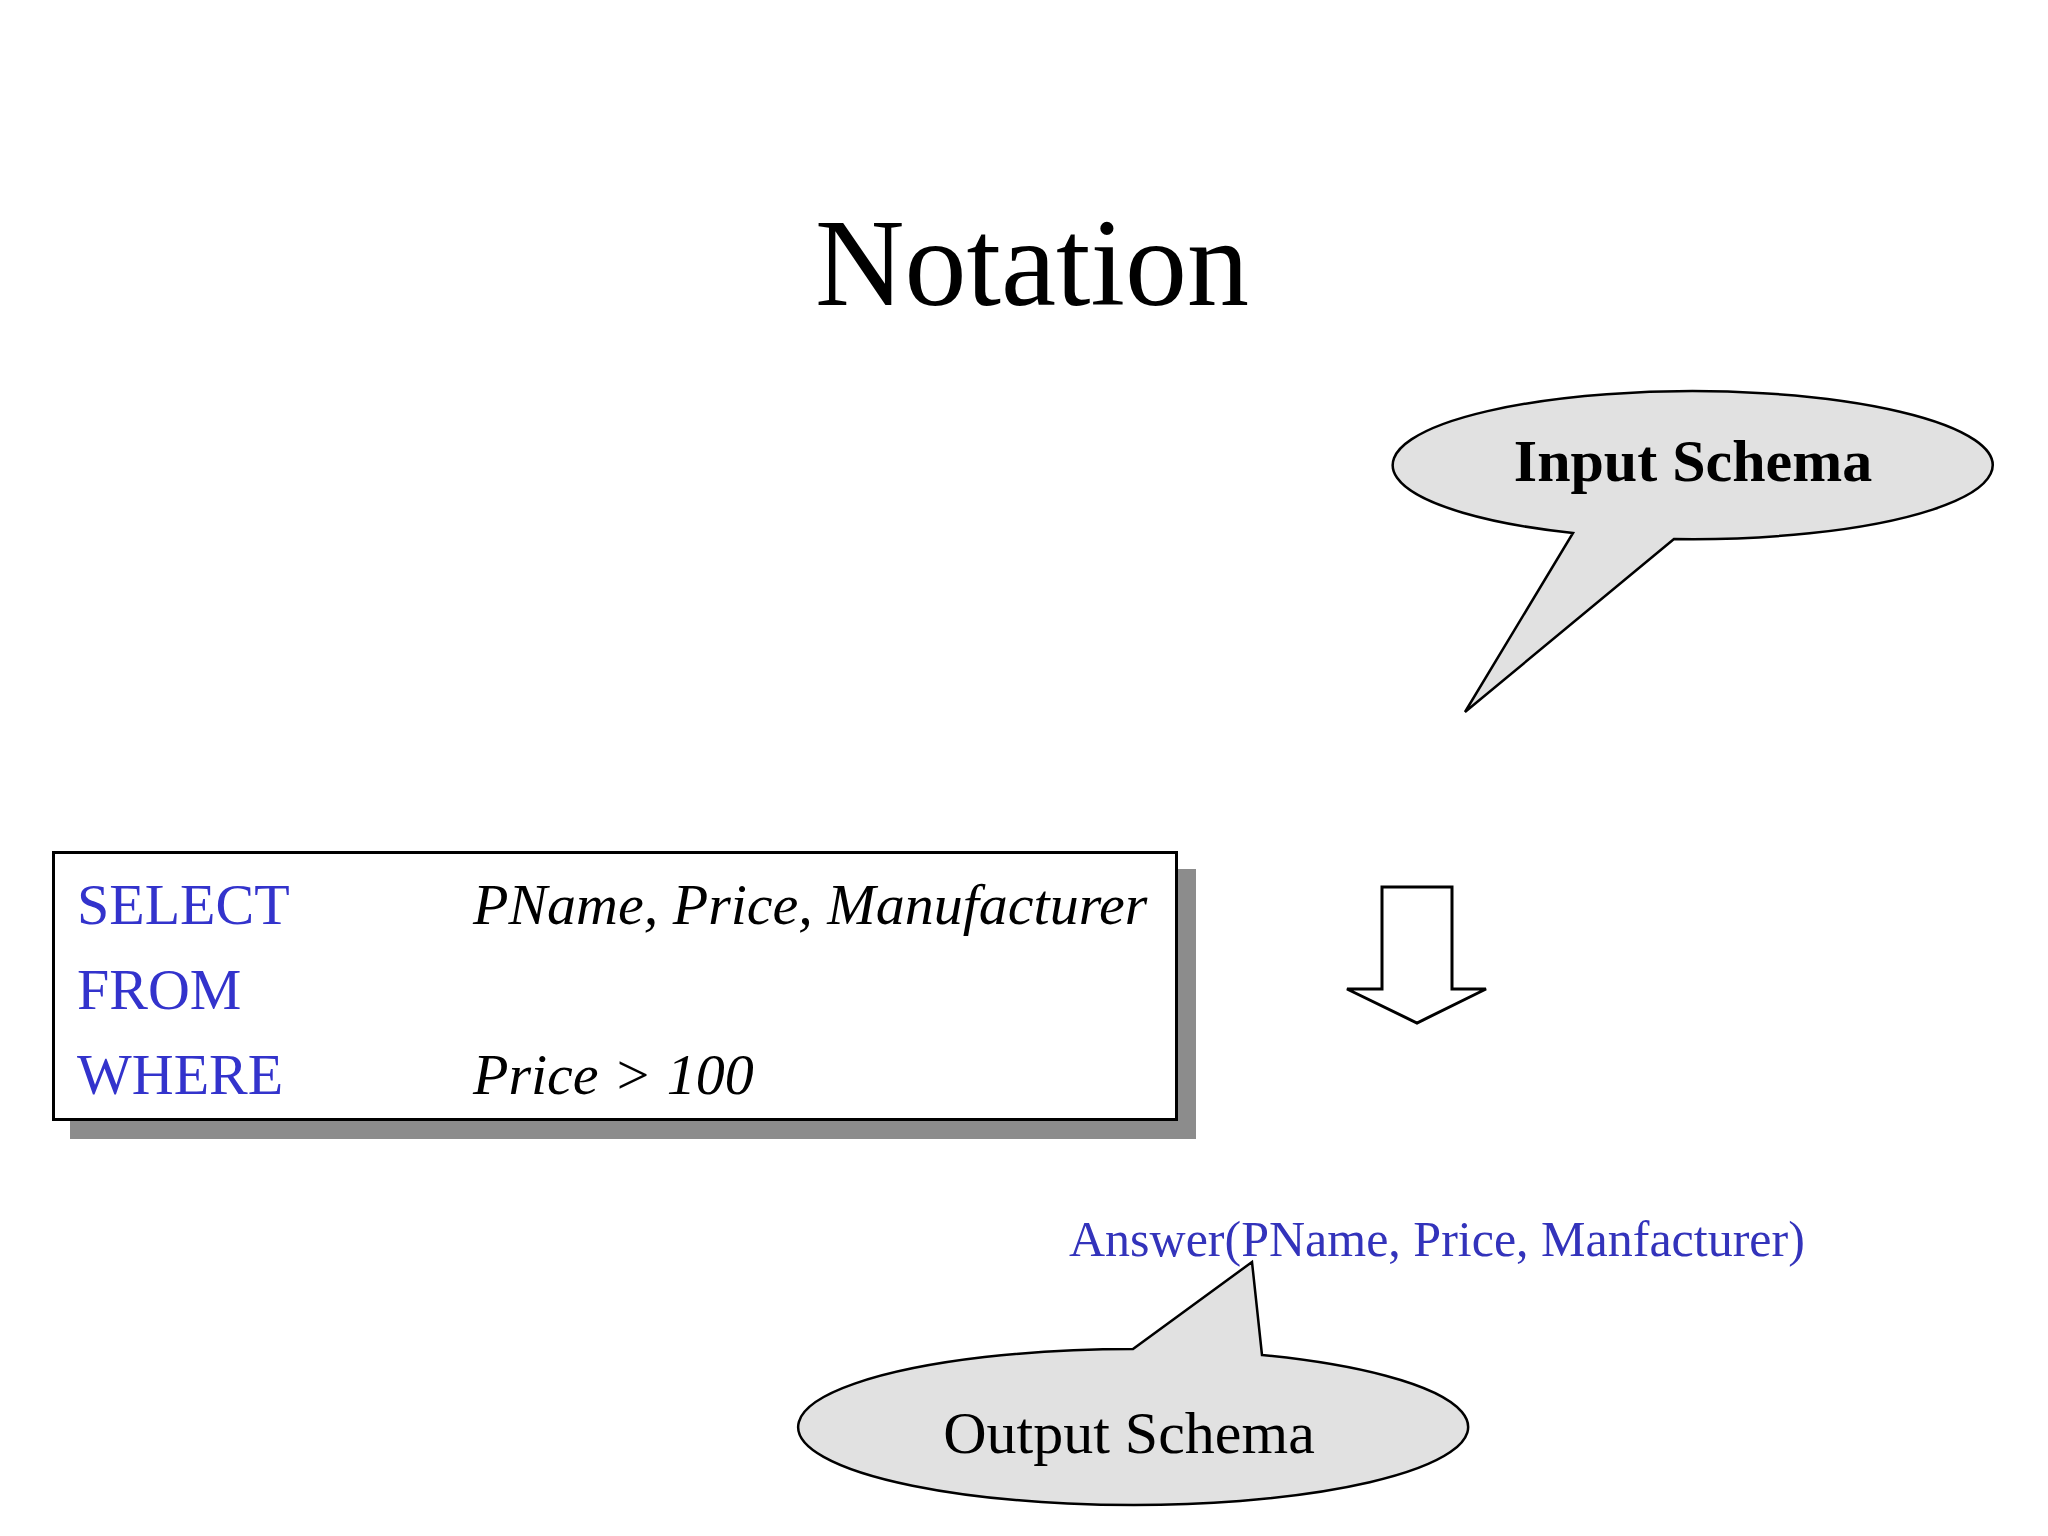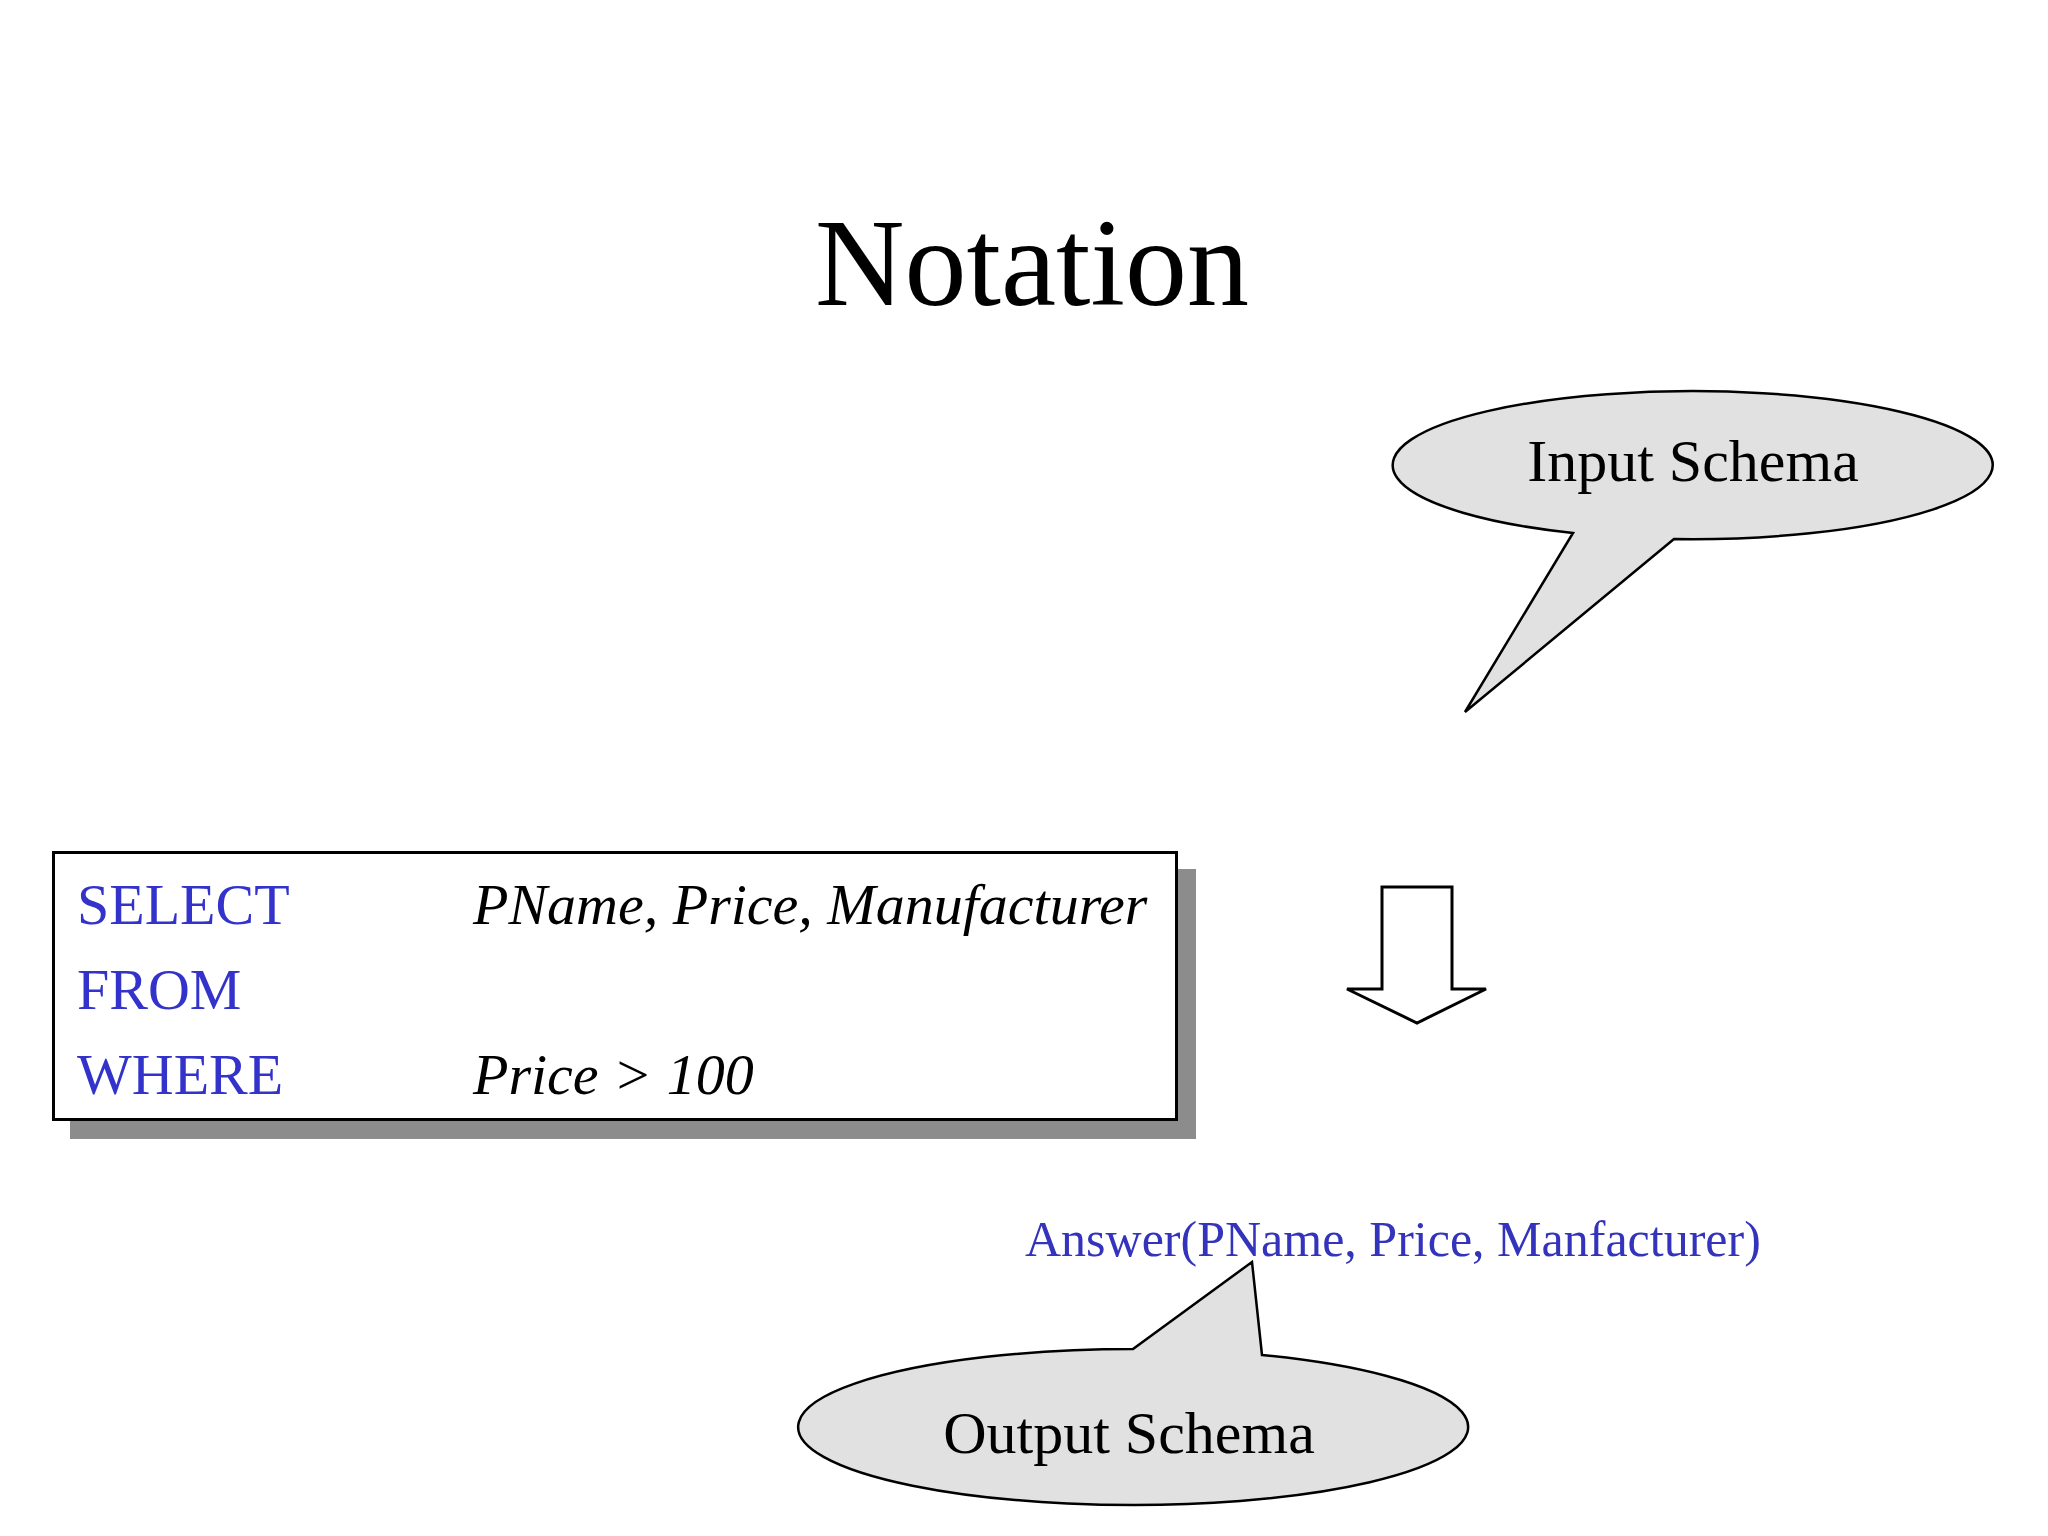--- a/index.html
+++ b/index.html
@@ -43,33 +43,33 @@
     white-space: nowrap;
   }
   .bubble-label {
     text-align: center;
     font-size: 60px;
     line-height: 1.1;
     color: var(--text-black, #000000);
     white-space: nowrap;
   }
   #input-bubble-label {
-    left: 1398px; top: 428px; width: 590px;
+    left: 1398px; top: 428px; width: 590px; font-weight: bold;
   }
   #output-bubble-label {
     left: 794px; top: 1400px; width: 670px;
   }
   .schema-line {
     font-size: 50px;
     line-height: 1.1;
     color: var(--schema-blue, #3333bb);
     white-space: nowrap;
   }
   #input-schema-line { left: 915px; top: 752px; }
-  #output-schema-line { left: 1025px; top: 1212px; }
+  #output-schema-line { left: 1069px; top: 1212px; }
   #input-schema-line .key-attr {
     text-decoration: underline;
     text-decoration-thickness: 3px;
     text-underline-offset: 7px;
   }
   #sql-box {
     left: 52px; top: 851px;
     box-sizing: border-box;
     width: 1126px;
     height: 270px;

